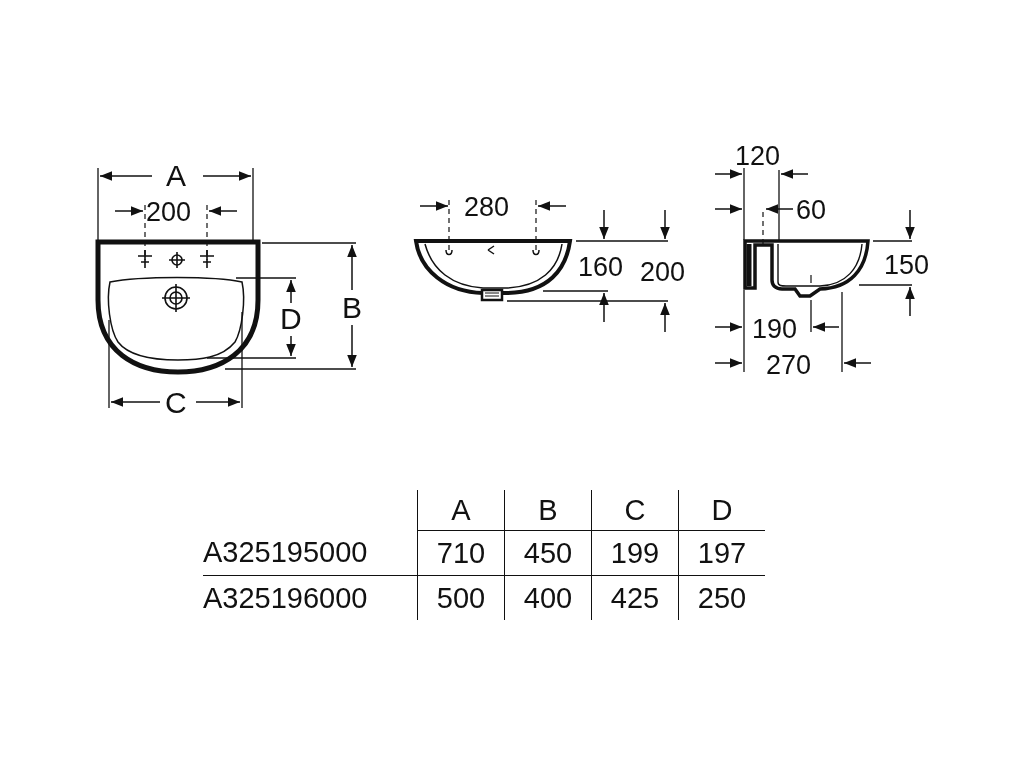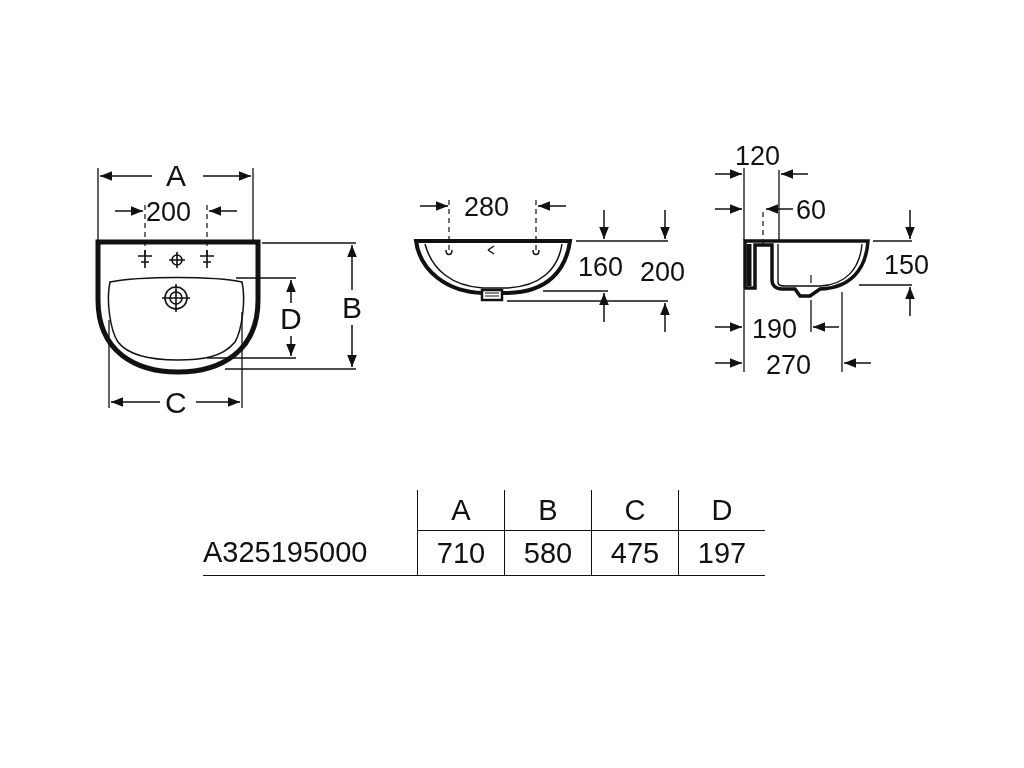--- a/index.html
+++ b/index.html
@@ -149,18 +149,25 @@
       <tr class="head">
     <th class="code"></th>
     <th class="val">A</th>
     <th class="val">B</th>
     <th class="val">C</th>
     <th class="val">D</th>
   </tr>
   <tr class="row0">
     <td class="code">A325195000</td>
     <td class="val">710</td>
-    <td class="val">580</td>
-    <td class="val">475</td>
+    <td class="val">450</td>
+    <td class="val">199</td>
     <td class="val">197</td>
+  </tr>
+  <tr class="row1">
+    <td class="code">A325196000</td>
+    <td class="val">500</td>
+    <td class="val">400</td>
+    <td class="val">425</td>
+    <td class="val">250</td>
   </tr>
 </tbody>
   </table>
 
 </body></html>

